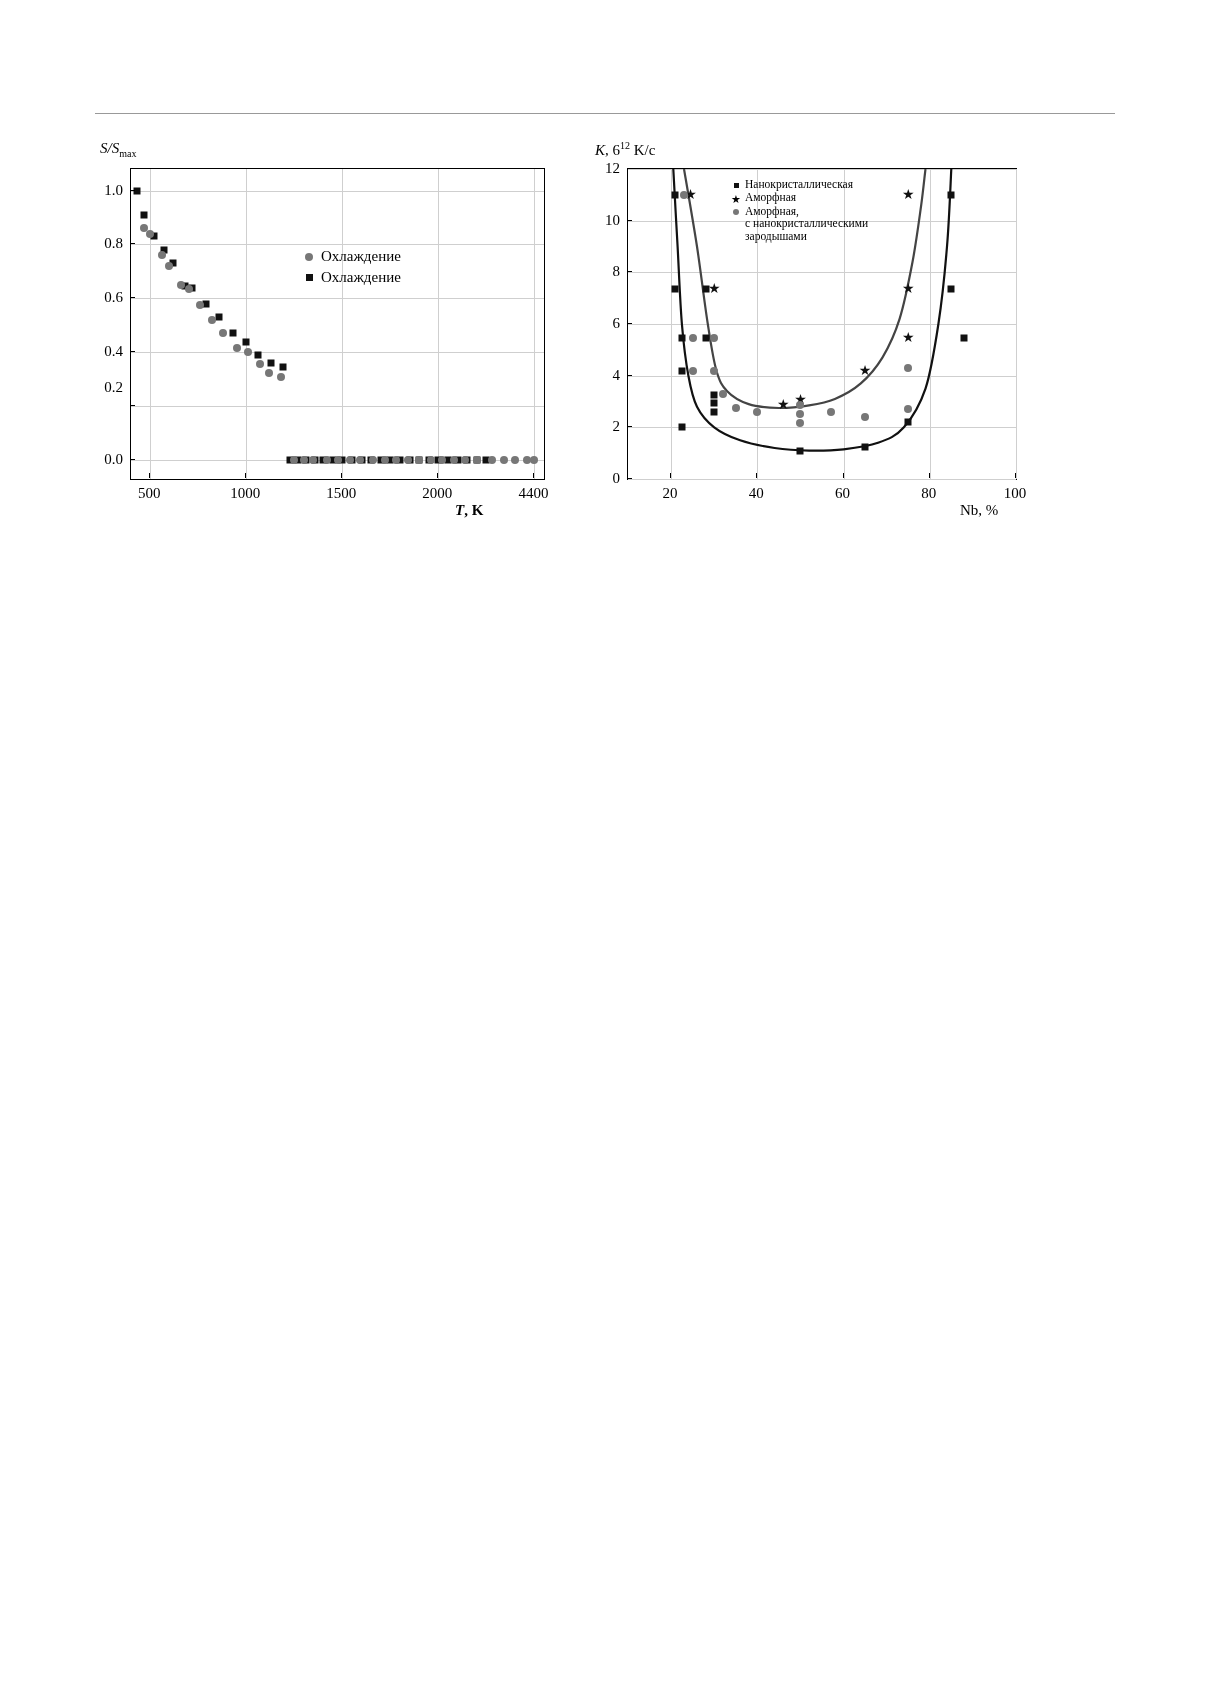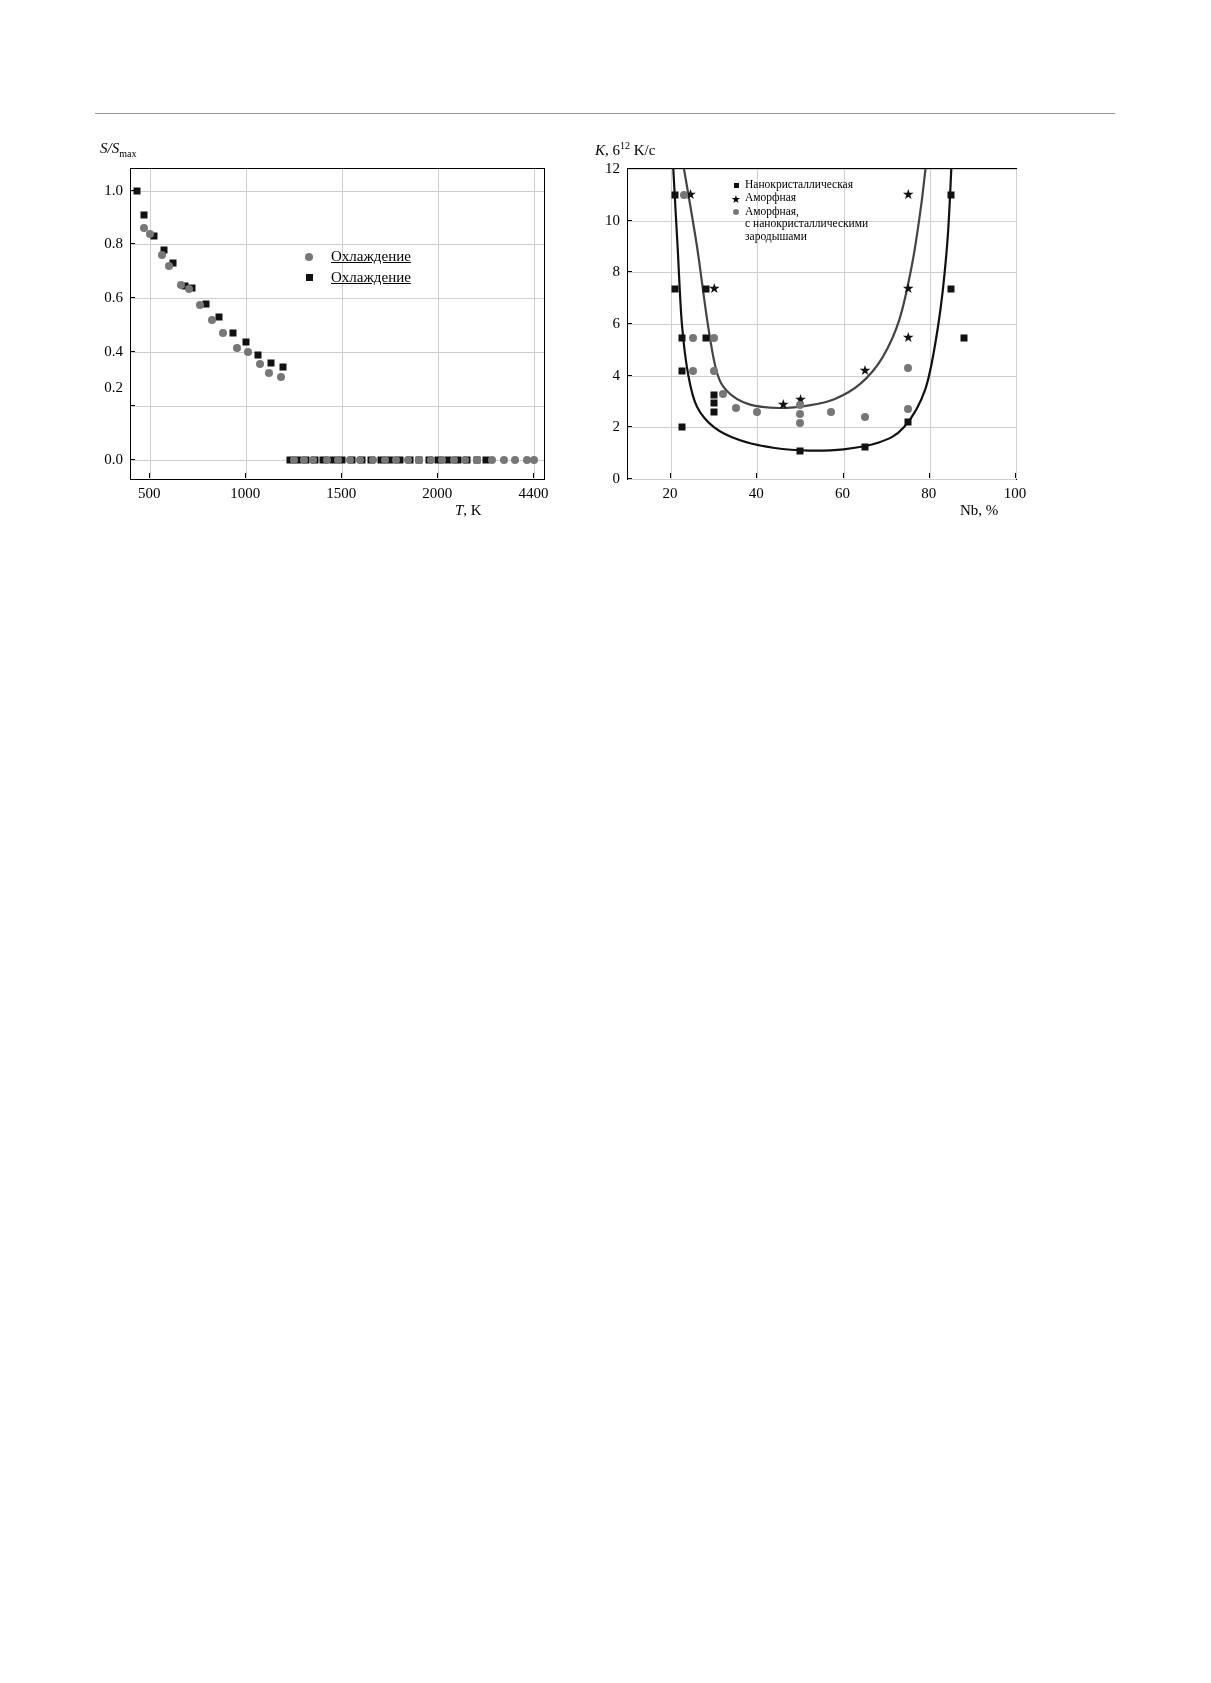--- a/index.html
+++ b/index.html
@@ -33,21 +33,21 @@
   .m-sq{position:absolute;width:7px;height:7px;background:#111;transform:translate(-50%,-50%);}
   .m-ci{position:absolute;width:8px;height:8px;border-radius:50%;background:#777;transform:translate(-50%,-50%);}
   .m-st{position:absolute;transform:translate(-50%,-50%);font-size:14px;line-height:14px;color:#111;}
 
   
   .legend-l{position:absolute;font-size:15px;}
   .legend-l .row{display:flex;align-items:center;margin-bottom:4px;}
   .legend-l .sym{width:18px;display:flex;justify-content:center;align-items:center;}
   .legend-l .sym .sq{width:7px;height:7px;background:#111;}
   .legend-l .sym .ci{width:8px;height:8px;border-radius:50%;background:#777;}
-  .legend-l .txt{margin-left:13px;text-decoration:underline;}
+  .legend-l .txt{margin-left:3px;}
 
   
   .legend-r{position:absolute;font-size:11.5px;line-height:12.5px;}
   .legend-r .row{display:flex;align-items:center;margin-bottom:0px;}
   .legend-r .sym{width:12px;display:flex;justify-content:center;align-items:center;padding-top:3px;}
   .legend-r .sym .sq{width:5px;height:5px;background:#111;}
   .legend-r .sym .ci{width:6px;height:6px;border-radius:50%;background:#777;}
   .legend-r .sym .st{font-size:11px;line-height:11px;}
   .legend-r .txt{margin-left:3px;}
 
@@ -148,21 +148,21 @@
         <div class="m-ci" style="background: rgb(119, 119, 119); left: 322.716px; top: 291.13px;"></div>
         <div class="m-ci" style="background: rgb(119, 119, 119); left: 334.242px; top: 291.13px;"></div>
         <div class="m-ci" style="background: rgb(119, 119, 119); left: 345.767px; top: 291.13px;"></div>
         <div class="m-ci" style="background: rgb(119, 119, 119); left: 361.135px; top: 291.13px;"></div>
         <div class="m-ci" style="background: rgb(119, 119, 119); left: 372.66px; top: 291.13px;"></div>
         <div class="m-ci" style="background: rgb(119, 119, 119); left: 384.186px; top: 291.13px;"></div>
         <div class="m-ci" style="background: rgb(119, 119, 119); left: 395.712px; top: 291.13px;"></div>
         <div class="m-ci" style="background: rgb(119, 119, 119); left: 403.395px; top: 291.13px;"></div>
       </div>
 
-    <div class="axis-title" style="left:355px;top:372px;">
+    <div class="axis-title" style="left:355px;top:372px;font-weight:bold;">
       <i>T</i><span>, K</span>
     </div>
 
     <div class="legend-l" style="left:200px;top:118px;">
       <div class="row">
         <span class="sym">
             <span class="ci"></span>
           </span>
         <span class="txt">Охлаждение</span>
       </div>

